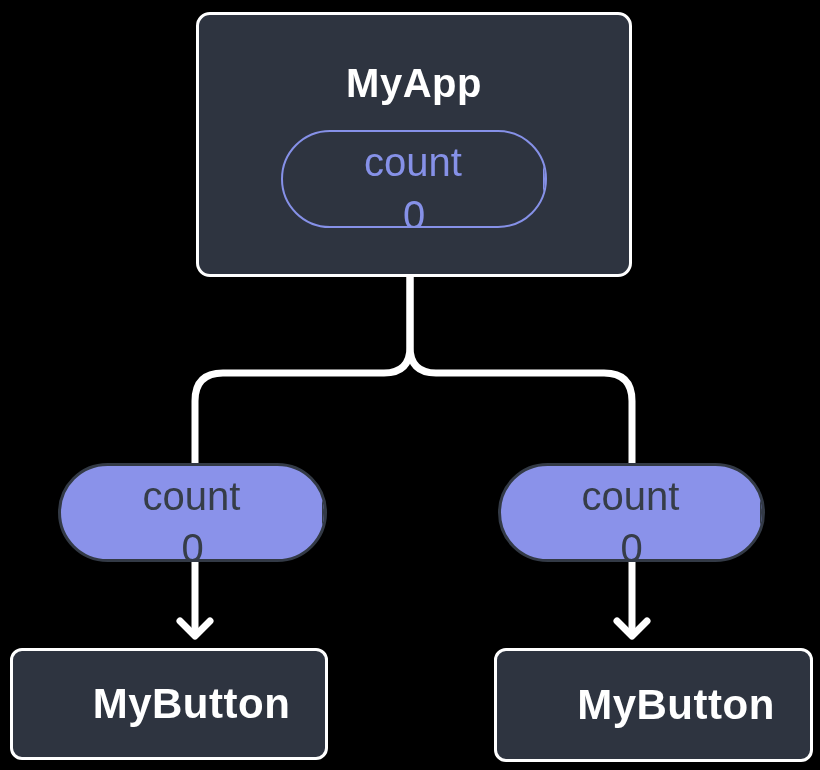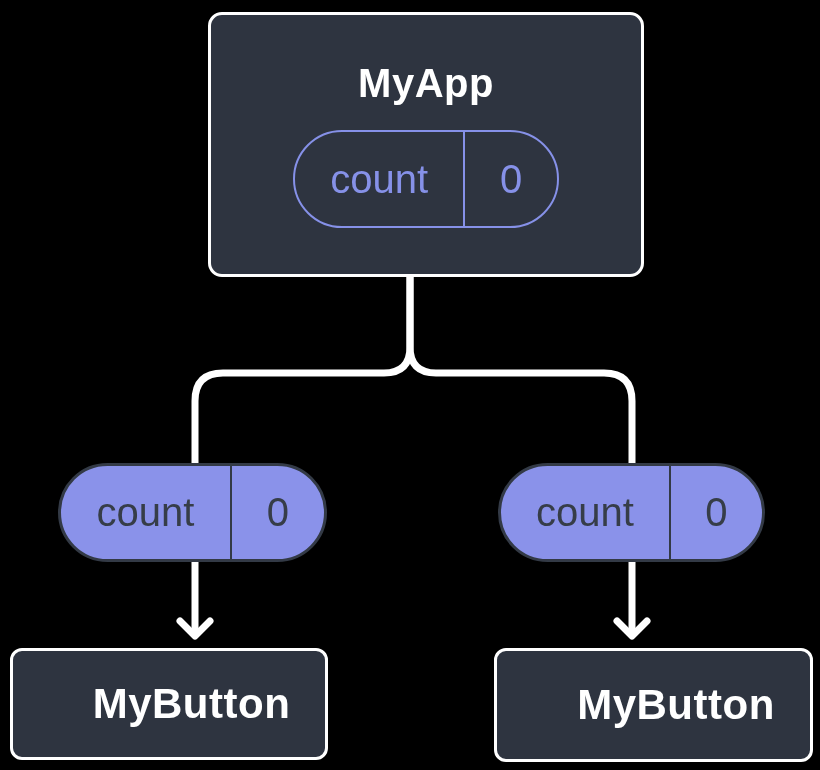--- a/index.html
+++ b/index.html
@@ -22,25 +22,25 @@
   .connectors { position: absolute; left: 0; top: 0; width: 820px; height: 770px; z-index: 1; }
   .connectors path { fill: none; stroke: var(--connector); stroke-width: 7; stroke-linecap: round; stroke-linejoin: round; }
 
   .node {
     position: absolute; z-index: 2;
     background: var(--node-fill);
     border: 3px solid var(--node-border);
     display: flex; align-items: center; justify-content: center;
     color: var(--node-text);
   }
-  .node-root { left: 208px; top: 12px; width: 436px; height: 265px; border-radius: 14px;
+  .node-root { left: 196px; top: 12px; width: 436px; height: 265px; border-radius: 14px;
                flex-direction: column; justify-content: flex-start; }
   .node-root .node-title { margin-top: 46px; font-size: 40px; line-height: 44px; font-weight: 600; letter-spacing: 0.5px; }
 
-  .pill { display: flex; align-items: stretch; border-radius: 60px; overflow: hidden; }
+  .pill { display: flex; align-items: stretch; border-radius: 60px; overflow: hidden; flex-direction: column; }
   .pill .seg { display: flex; align-items: center; justify-content: center; font-size: 40px; }
   .pill .seg-name { flex: 0 0 65%; }
   .pill .seg-value { flex: 1 1 auto; }
 
   .pill-outline {
     margin-top: 25px; width: 266px; height: 98px;
     border: 2.5px solid var(--pill-outline-purple);
     color: var(--pill-outline-purple);
   }
   .pill-outline .seg-name { border-right: 2px solid var(--pill-outline-purple); }

